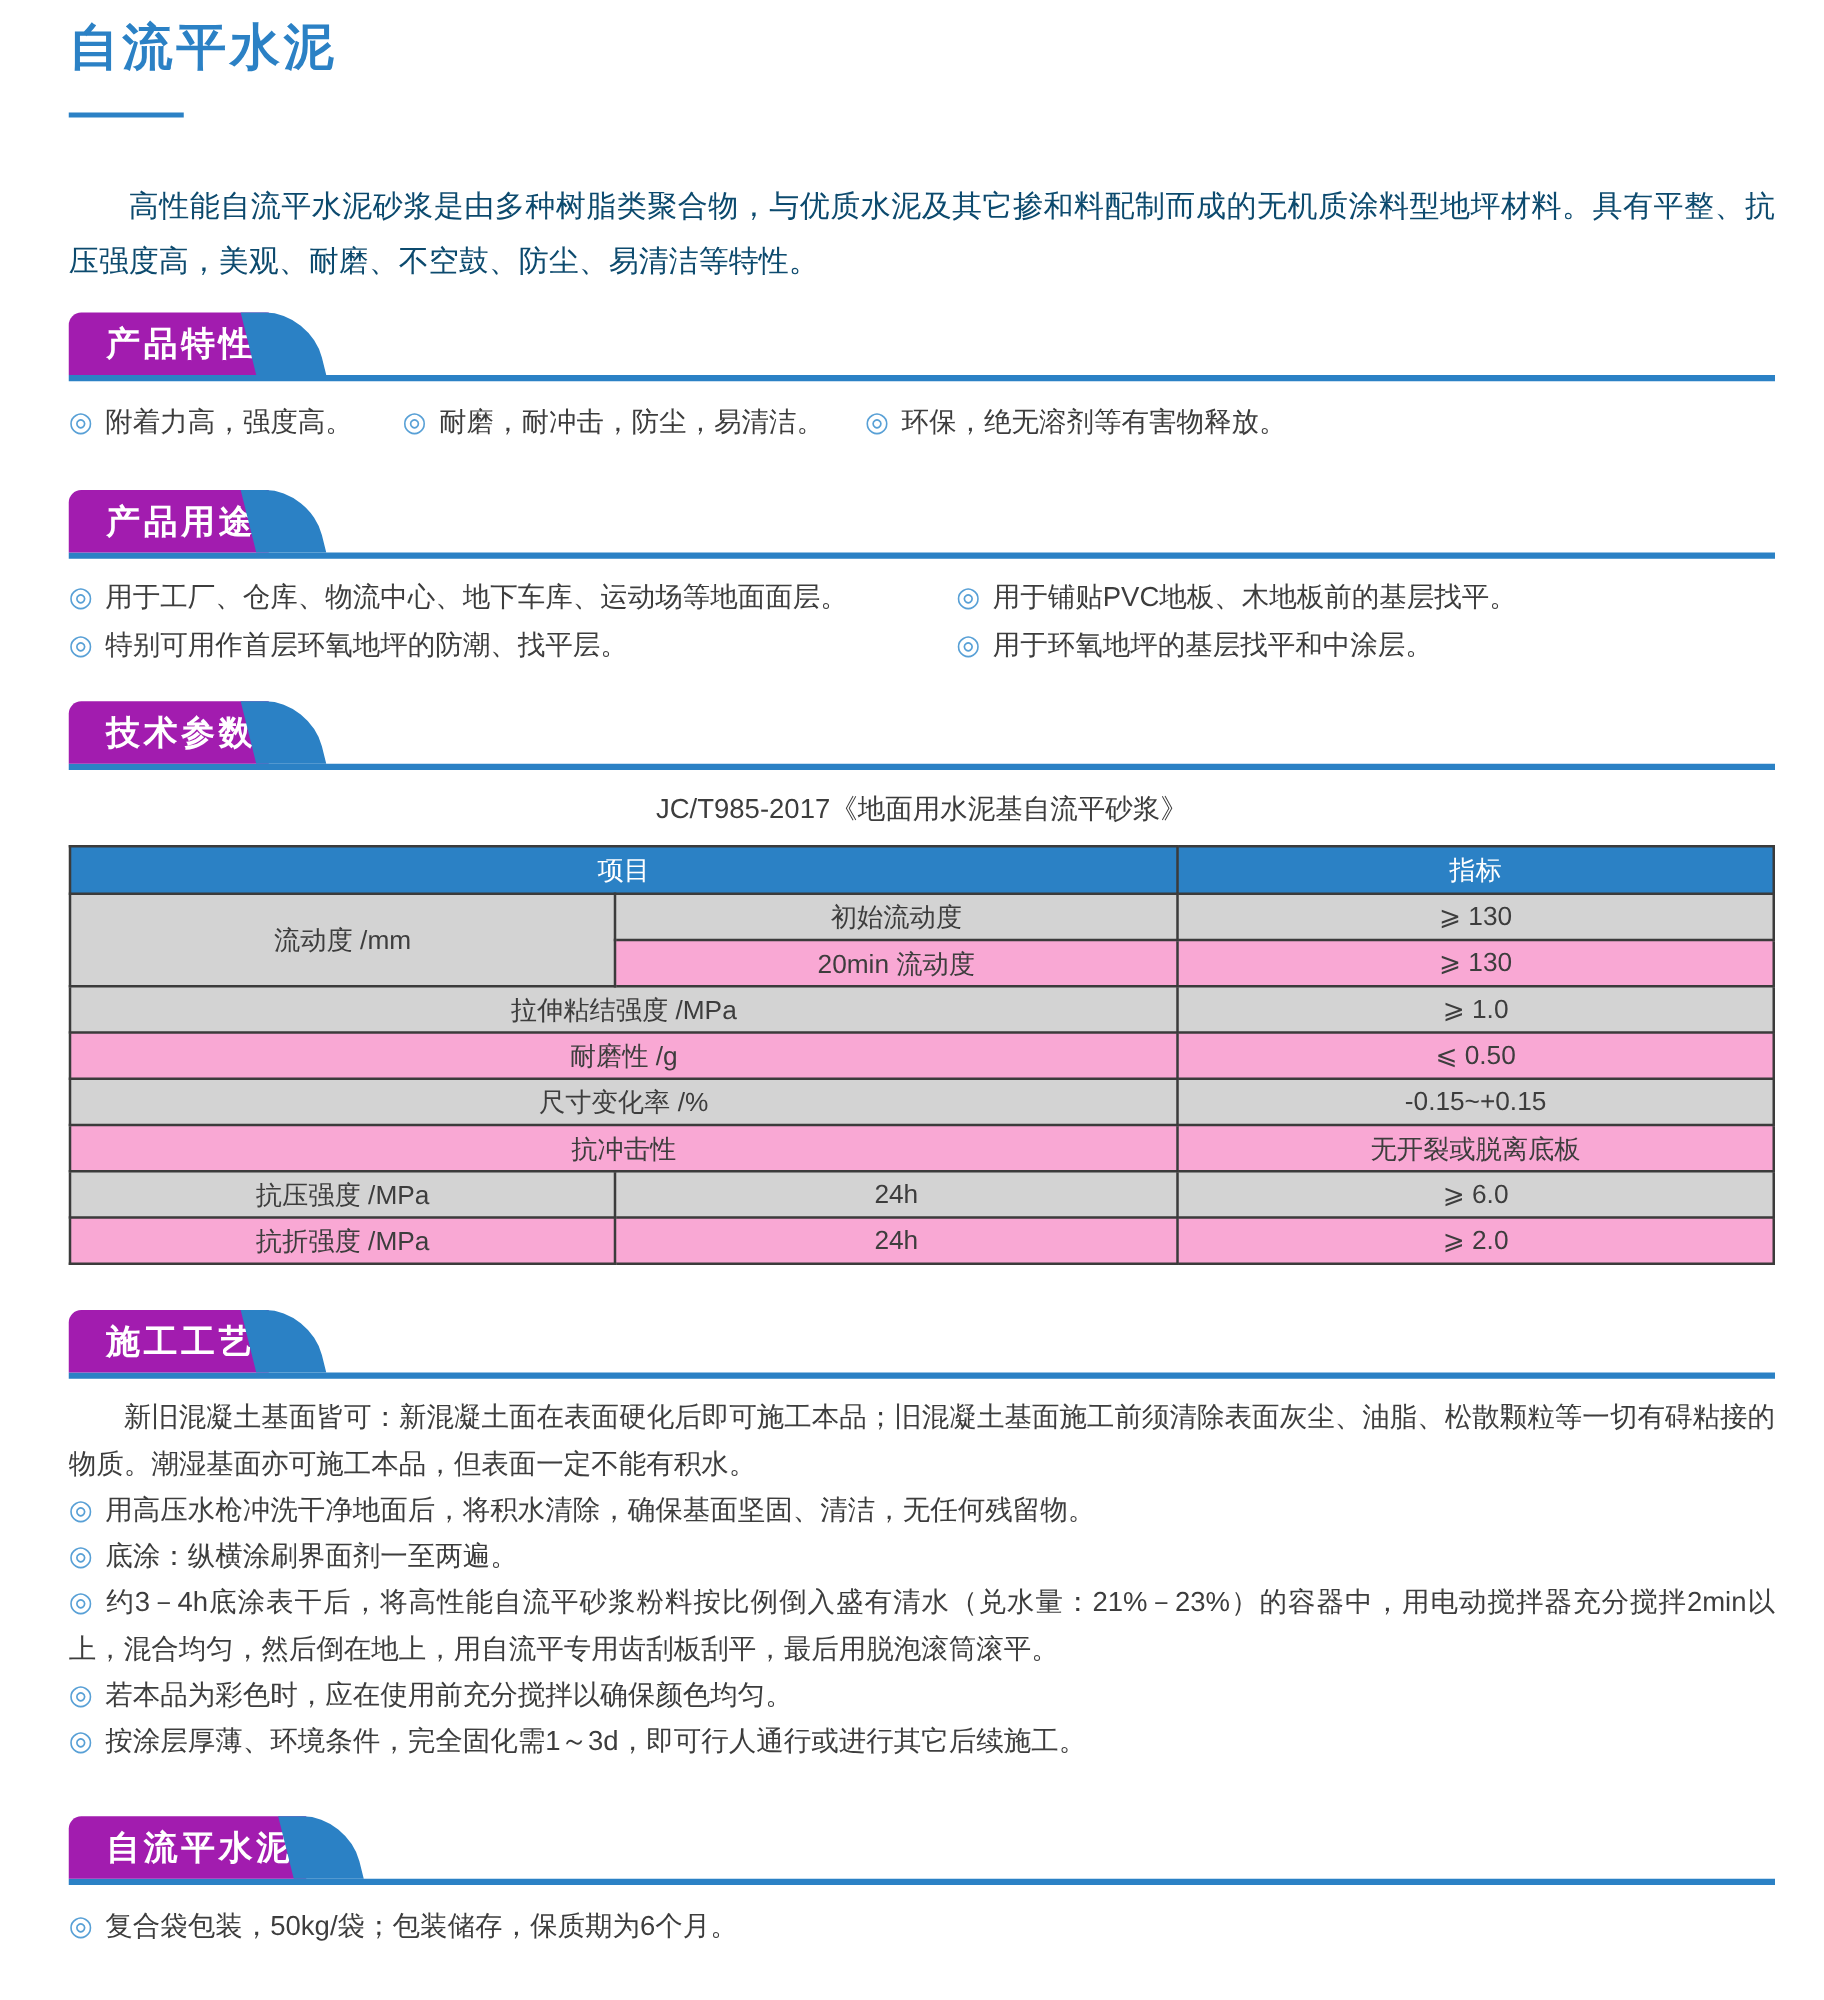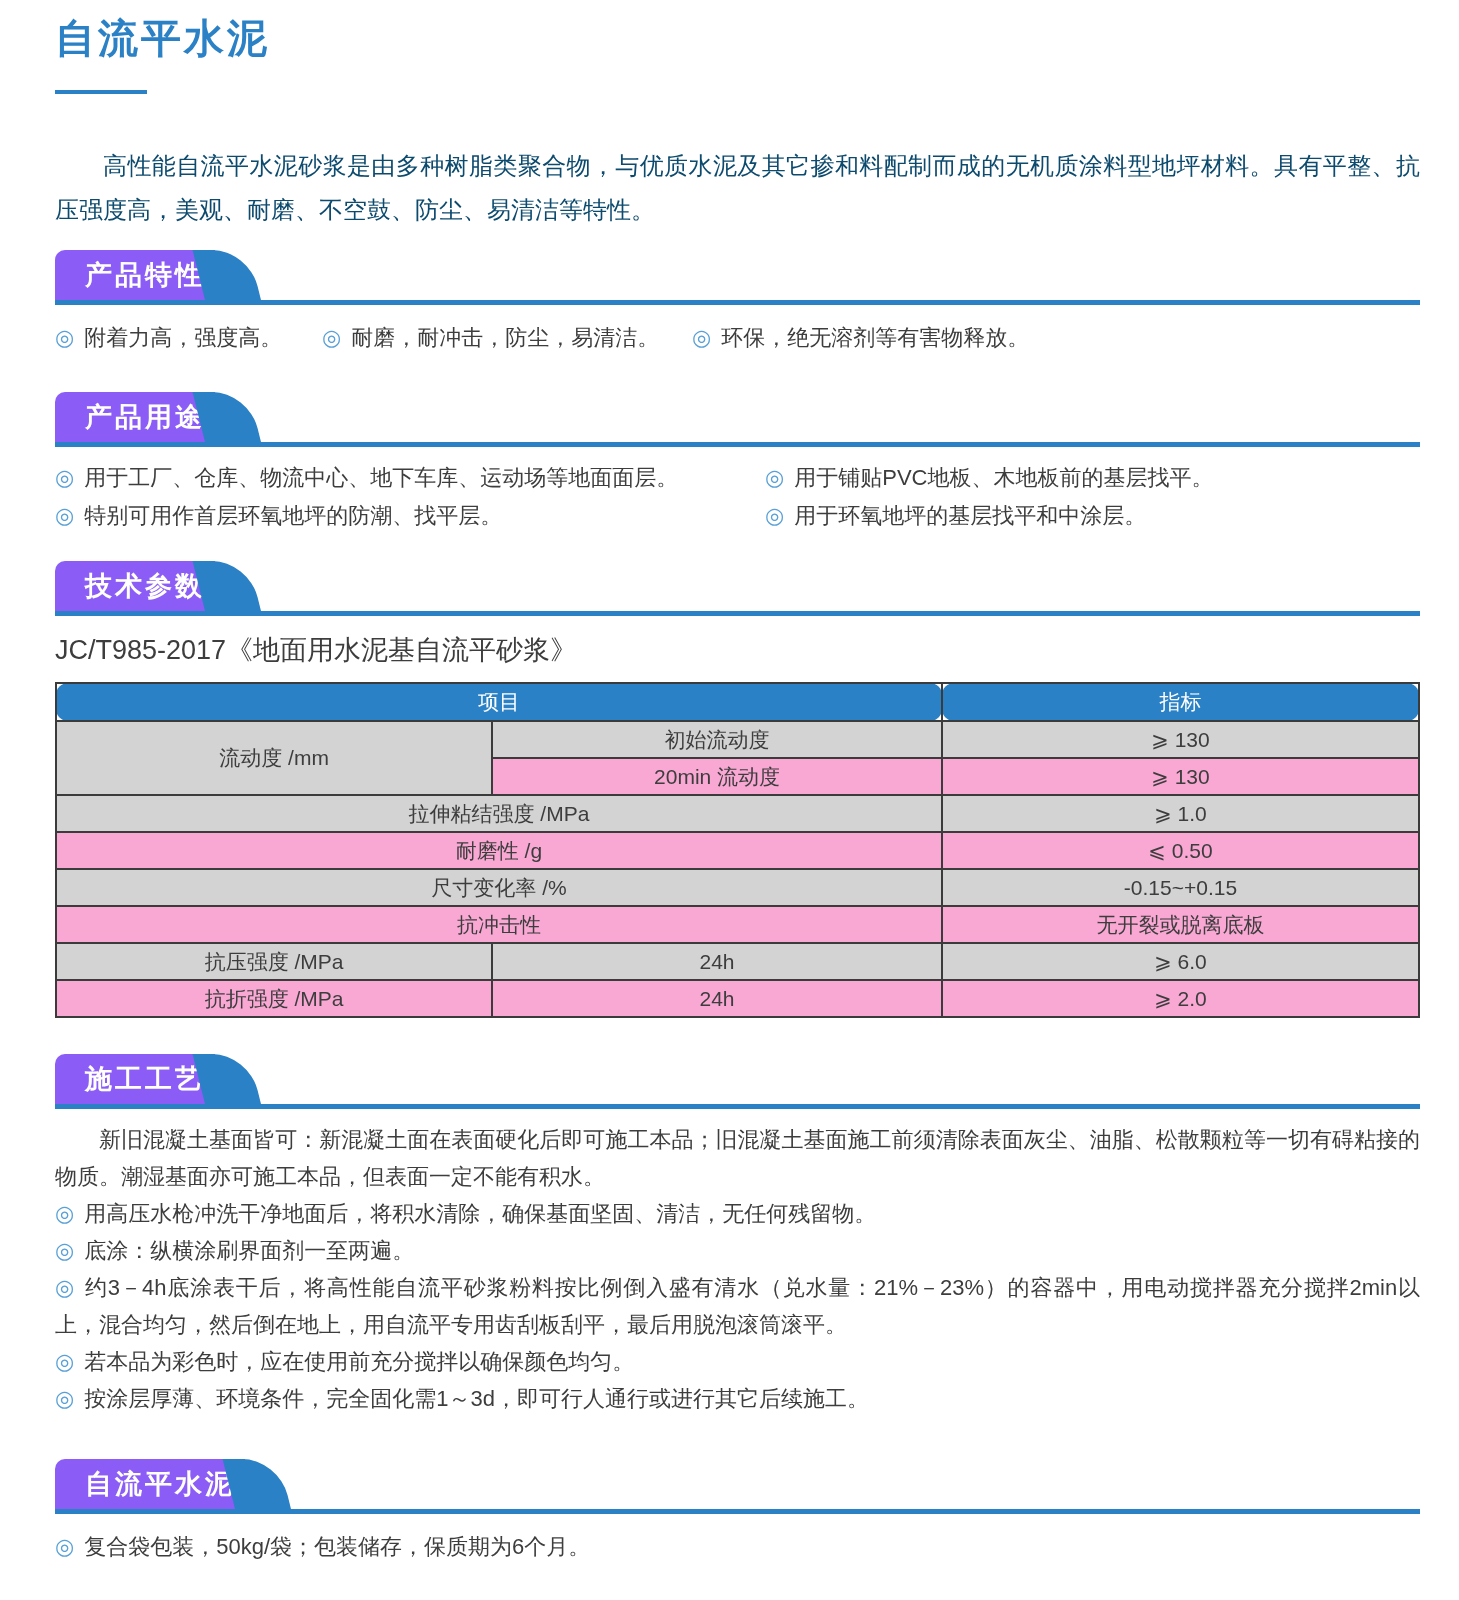--- a/index.html
+++ b/index.html
@@ -39,21 +39,21 @@
 
   
   .sec { margin-top: 36px; }
   .sec-head {
     border-bottom: 5px solid #2b81c5;
     position: relative;
   }
   .sec-tab {
     position: relative;
     display: inline-block;
-    background: #8b5cf6;
+    background: #a21caf;
     color: #ffffff;
     font-size: 27px;
     font-weight: 700;
     letter-spacing: 3px;
     line-height: 1;
     padding: 12px 10px 11px 30px;
     border-top-left-radius: 10px;
     margin-left: 0;
   }
   .sec-tab::after {
@@ -82,22 +82,22 @@
   .feat-row .bullet:nth-child(2) { width: 370px; }
 
   .uses-cols { display: flex; margin-top: 12px; }
   .uses-left { width: 710px; }
   .uses-right { flex: 1; }
   .uses-cols .bullet { line-height: 38px; margin-bottom: 0; }
 
   
   .table-caption {
     margin-top: 16px;
-    text-align: left;
-    font-size: 27px;
+    text-align: center;
+    font-size: 22px;
     color: #3d3d3d;
   }
   table.specs {
     margin-top: 14px;
     width: 100%;
     border-collapse: collapse;
     table-layout: fixed;
   }
   table.specs th, table.specs td {
     border: 2px solid #3b3b3b;
@@ -106,21 +106,20 @@
     font-size: 21px;
     font-weight: 400;
     height: 37px;
     padding: 2px 6px;
     background: #f9a8d4;
   }
   table.specs thead th {
     background: #2b81c5;
     color: #ffffff;
     height: 38px;
-    border-radius: 12px;
   }
   table.specs .g { background: #d3d3d3; }
 
   
   .app-par {
     margin-top: 12px;
     font-size: 22px;
     line-height: 37px;
     text-align: justify;
     text-indent: 2em;

